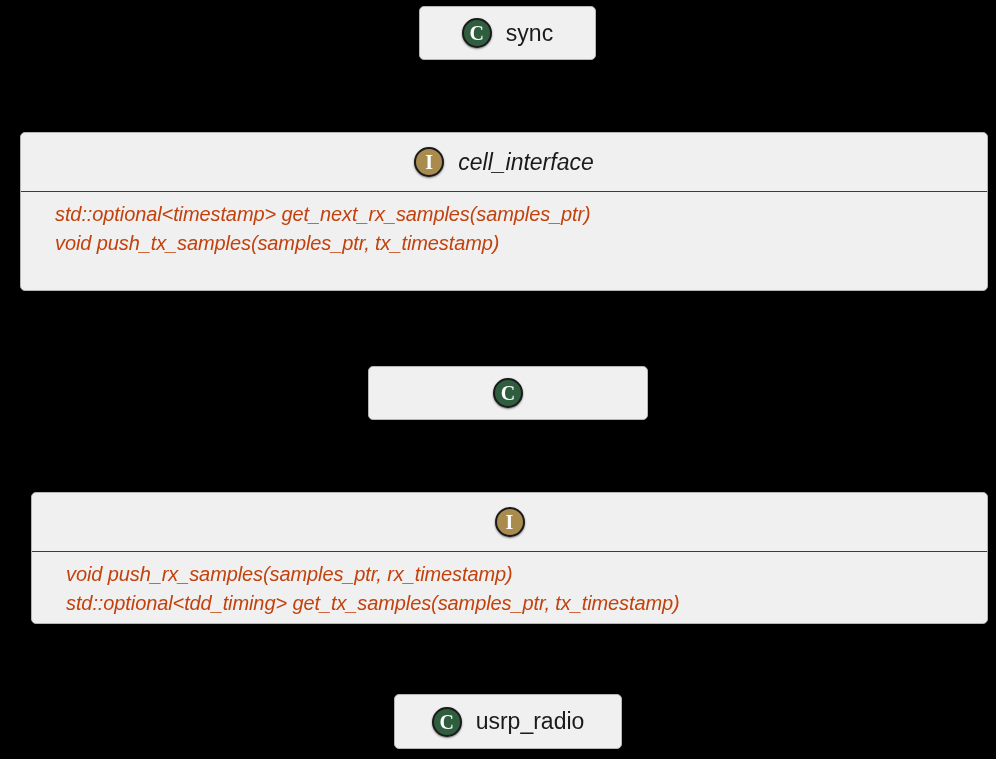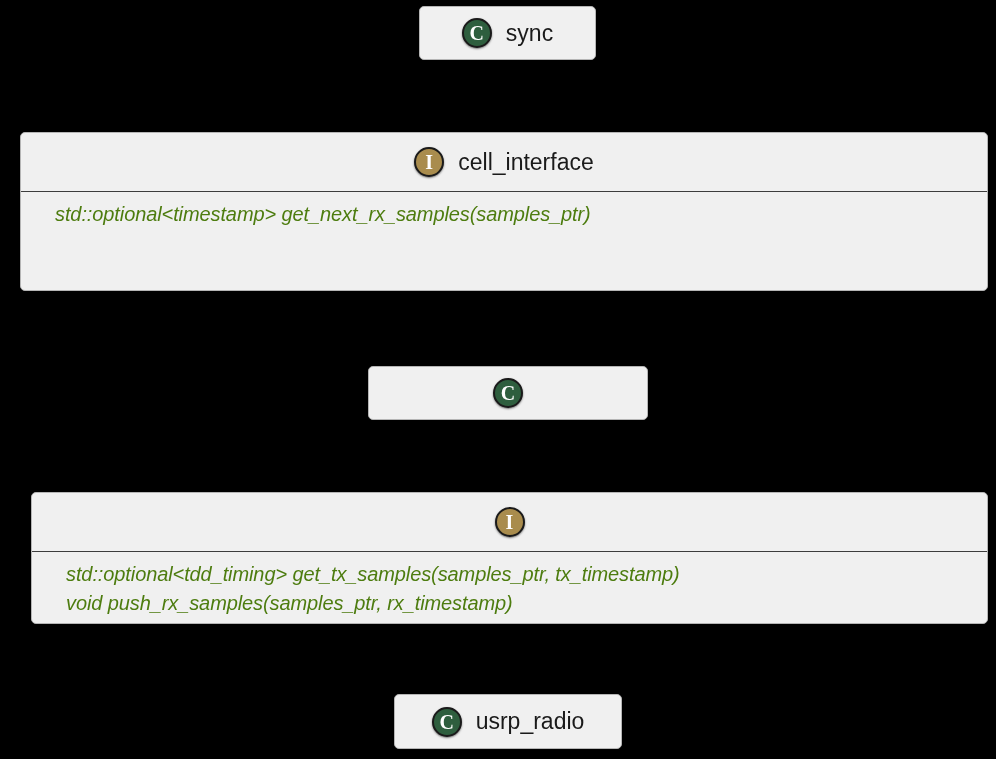--- a/index.html
+++ b/index.html
@@ -89,27 +89,28 @@
 
   
   .node-title {
     margin-left: 14px;
     font-size: 23px;
     color: #1a1a1a;
     white-space: nowrap;
     line-height: 1;
   }
   .node-title.italic {
+    font-style: italic;
   }
 
   
   .method {
     font-size: 20px;
     font-style: italic;
-    color: #4d7c0f;
+    color: #c2410c;
     white-space: nowrap;
     line-height: 1.44;
     letter-spacing: -0.1px;
   }
 
   
   #node-sync            { left: 419px; top: 6px;   width: 177px; height: 54px; }
   #node-cell-interface  { left: 20px;  top: 132px; width: 968px; height: 159px; }
   #node-cell-interface .node-header { height: 59px; }
   #node-radio-adapter   { left: 368px; top: 366px; width: 280px; height: 54px; }
@@ -127,34 +128,35 @@
     <div class="node-title">sync</div>
   </div>
 
   <div class="node compartmented" id="node-cell-interface">
     <div class="node-header">
       <div class="stereo iface">I</div>
       <div class="node-title italic">cell_interface</div>
     </div>
     <div class="node-body">
       <div class="method">std::optional&lt;timestamp&gt; get_next_rx_samples(samples_ptr)</div>
+      <div class="method">void push_tx_samples(samples_ptr, tx_timestamp)</div>
     </div>
   </div>
 
   <div class="node simple" id="node-radio-adapter">
     <div class="stereo klass">C</div>
   </div>
 
   <div class="node compartmented" id="node-radio-interface">
     <div class="node-header">
       <div class="stereo iface">I</div>
     </div>
     <div class="node-body">
+      <div class="method">void push_rx_samples(samples_ptr, rx_timestamp)</div>
       <div class="method">std::optional&lt;tdd_timing&gt; get_tx_samples(samples_ptr, tx_timestamp)</div>
-      <div class="method">void push_rx_samples(samples_ptr, rx_timestamp)</div>
     </div>
   </div>
 
   <div class="node simple" id="node-usrp-radio">
     <div class="stereo klass">C</div>
     <div class="node-title">usrp_radio</div>
   </div>
 
 </div>
 

